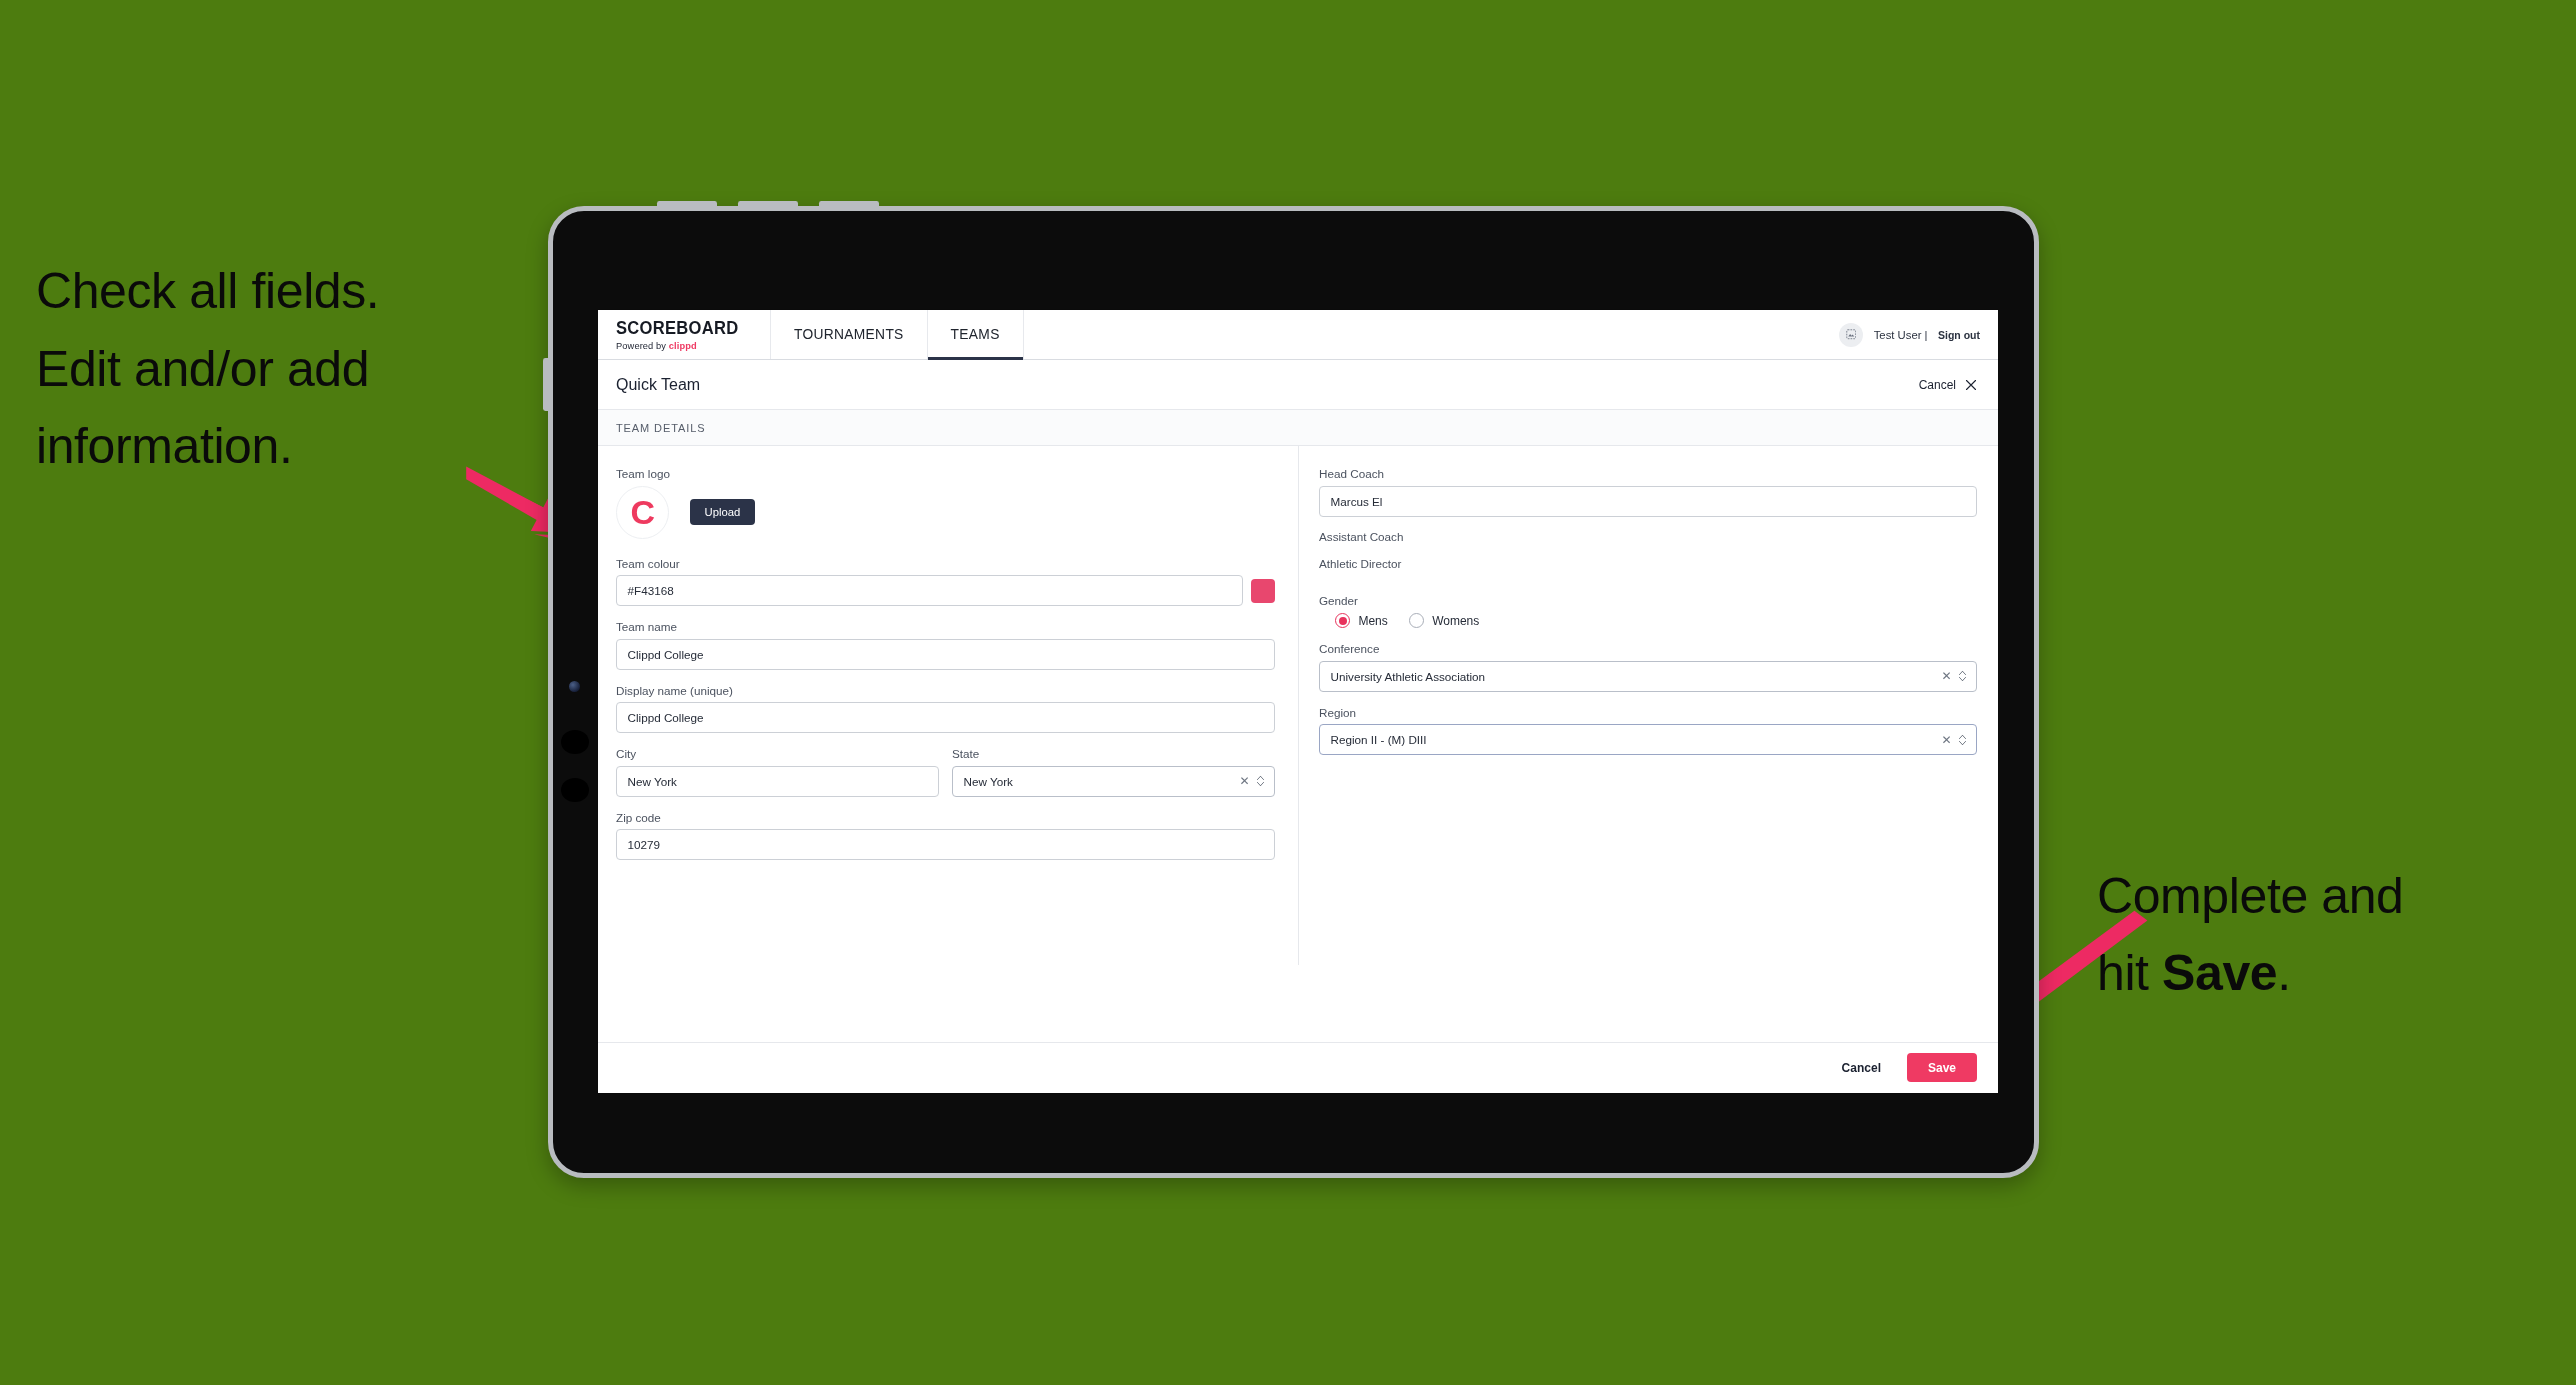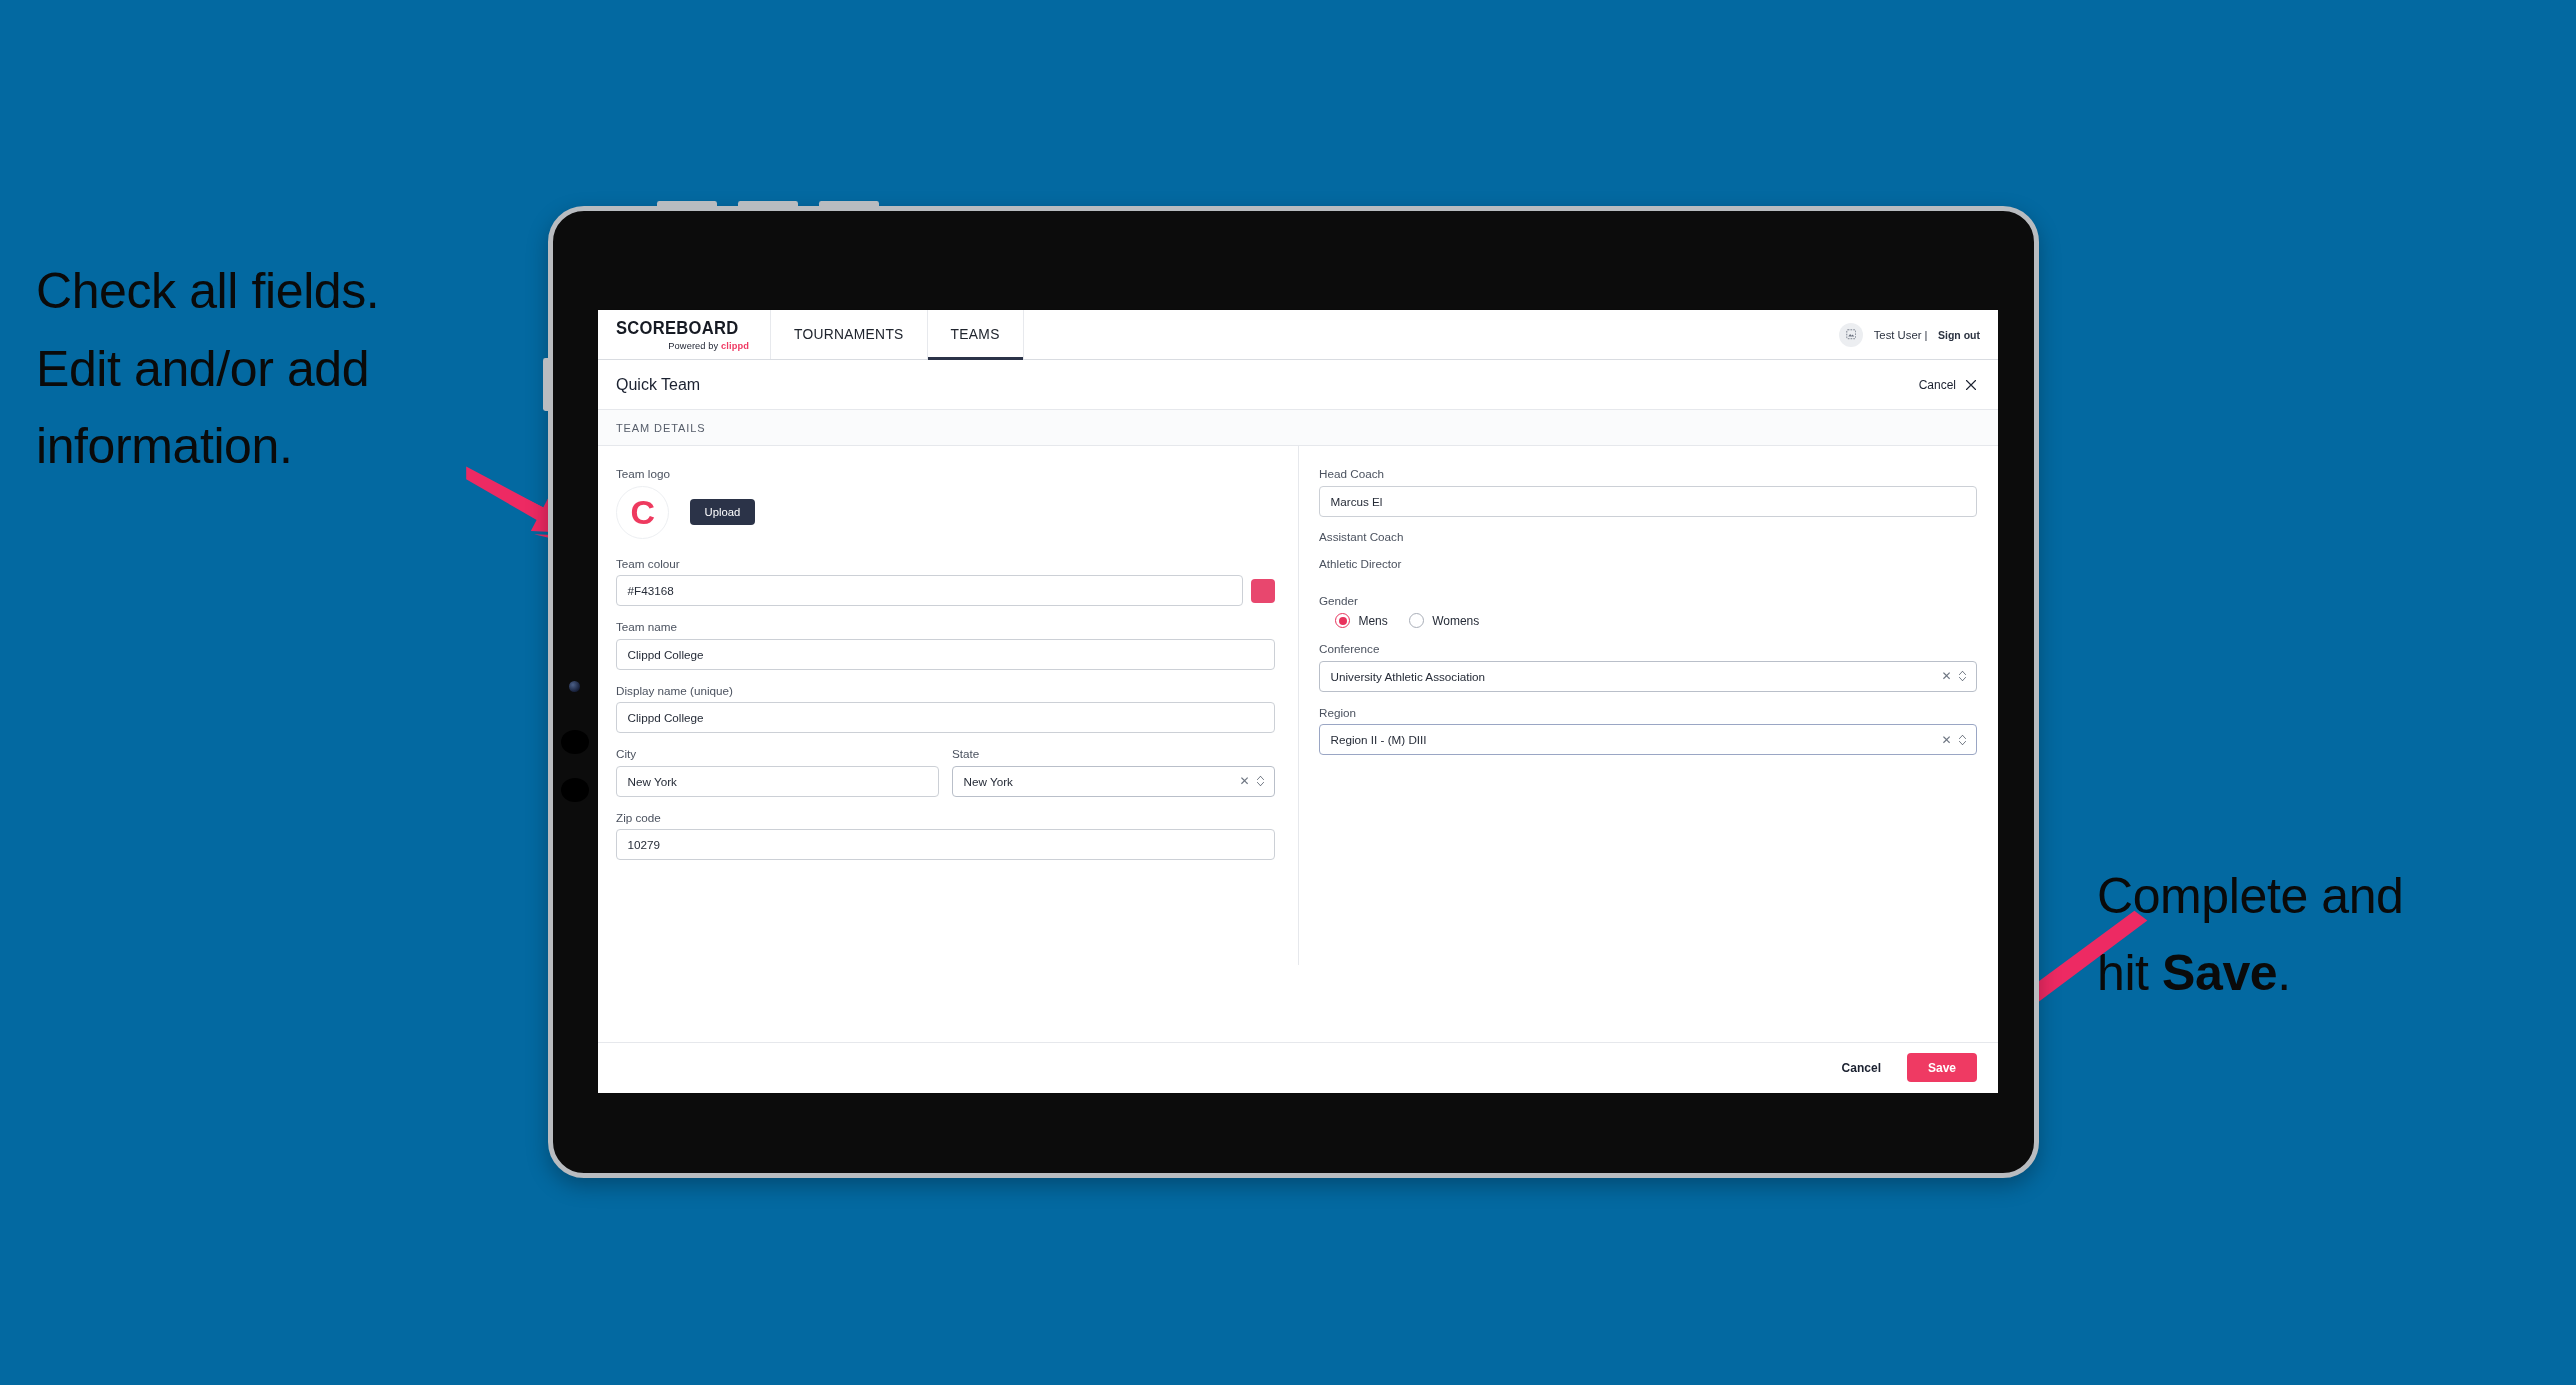--- a/index.html
+++ b/index.html
@@ -2,21 +2,21 @@
 <html style="font-size:13px"><head>
 <meta charset="utf-8">
 <style>
   * { box-sizing: border-box; margin: 0; padding: 0; }
   html, body {
     width: 2576px; height: 1386px;
     background: #ffffff;
     font-family: "Liberation Sans", sans-serif;
     overflow: hidden;
   }
-  .stage { position: relative; width: 2576px; height: 1386px; background:#0369a1; }
+  .stage { position: relative; width: 2576px; height: 1386px; background:#4d7c0f; }
 
   
   .annot {
     position: absolute;
     color: #0a0a0a;
     font-size: 50px;
     line-height: 1.55;
     font-weight: 400;
     letter-spacing: -0.4px;
     white-space: pre-line;
@@ -78,21 +78,21 @@
   .brand {
     display: flex; flex-direction: column; justify-content: center;
     padding: 0 21px 0 18px; border-right: 0.8px solid #e7e9ed;
   }
   .brand-title {
     font-family: "Liberation Sans", sans-serif;
     font-weight: 700; font-size: 18px; letter-spacing: 0.3px;
     color: #161a23; transform: scaleX(0.92); transform-origin: left center;
   }
   .brand-sub {
-    font-size: 9.3px; color: #1d2230; margin-top: 2px; letter-spacing: 0.1px; text-align: right;
+    font-size: 9.3px; color: #1d2230; margin-top: 2px; letter-spacing: 0.1px;
   }
   .brand-sub .clippd { color: #ef3a63; font-weight: 700; }
 
   .tab {
     display: flex; align-items: center; padding: 0 23px;
     font-size: 13.8px; color: #20252e; letter-spacing: 0.3px;
     border-right: 0.8px solid #e7e9ed; cursor: pointer; position: relative;
   }
   .tab.active::after {
     content: ""; position: absolute; left: 0; right: 0; bottom: -0.8px;

